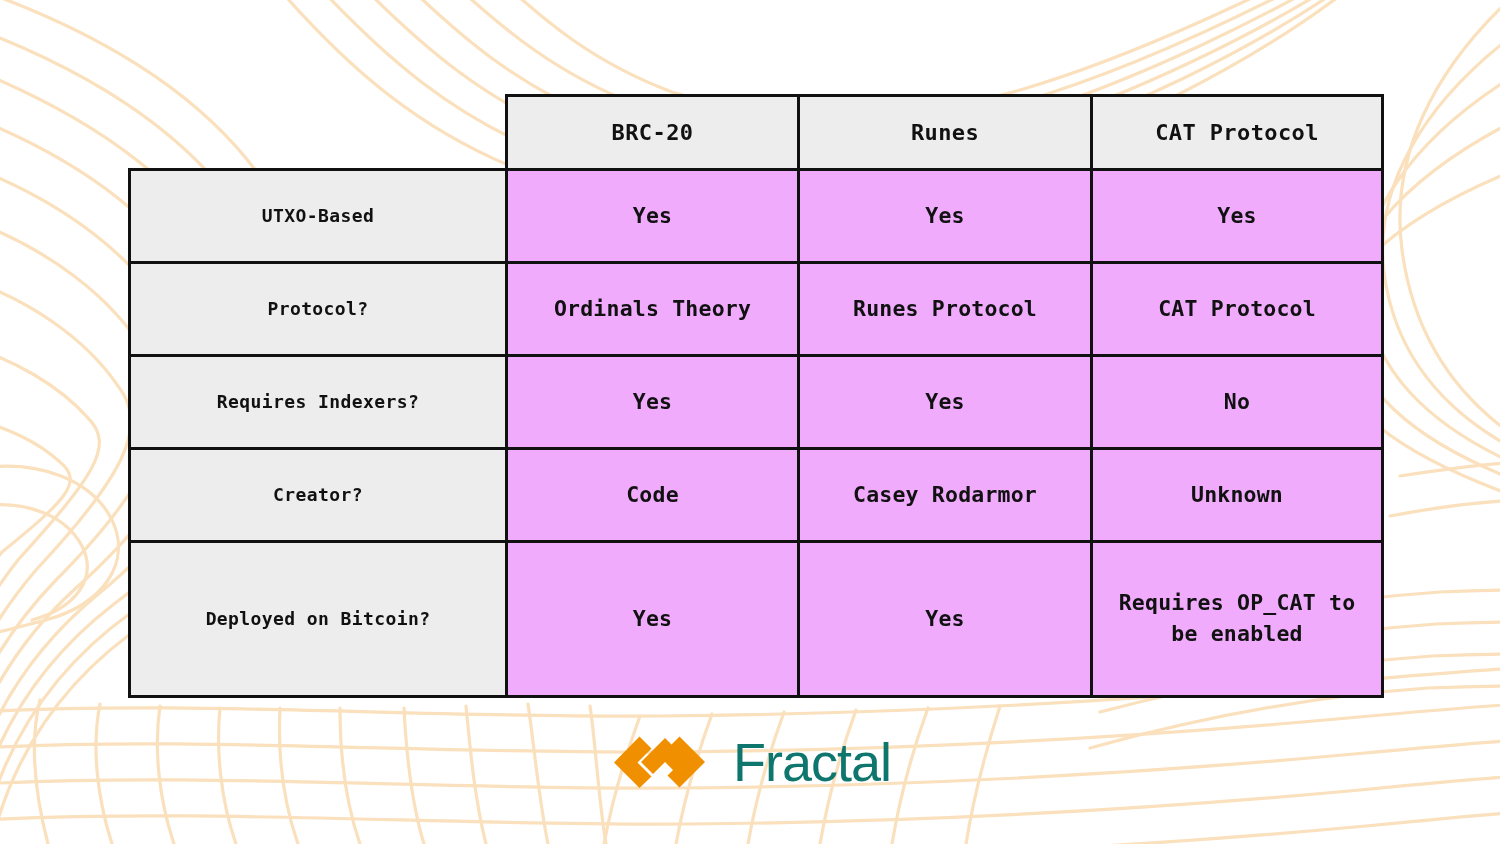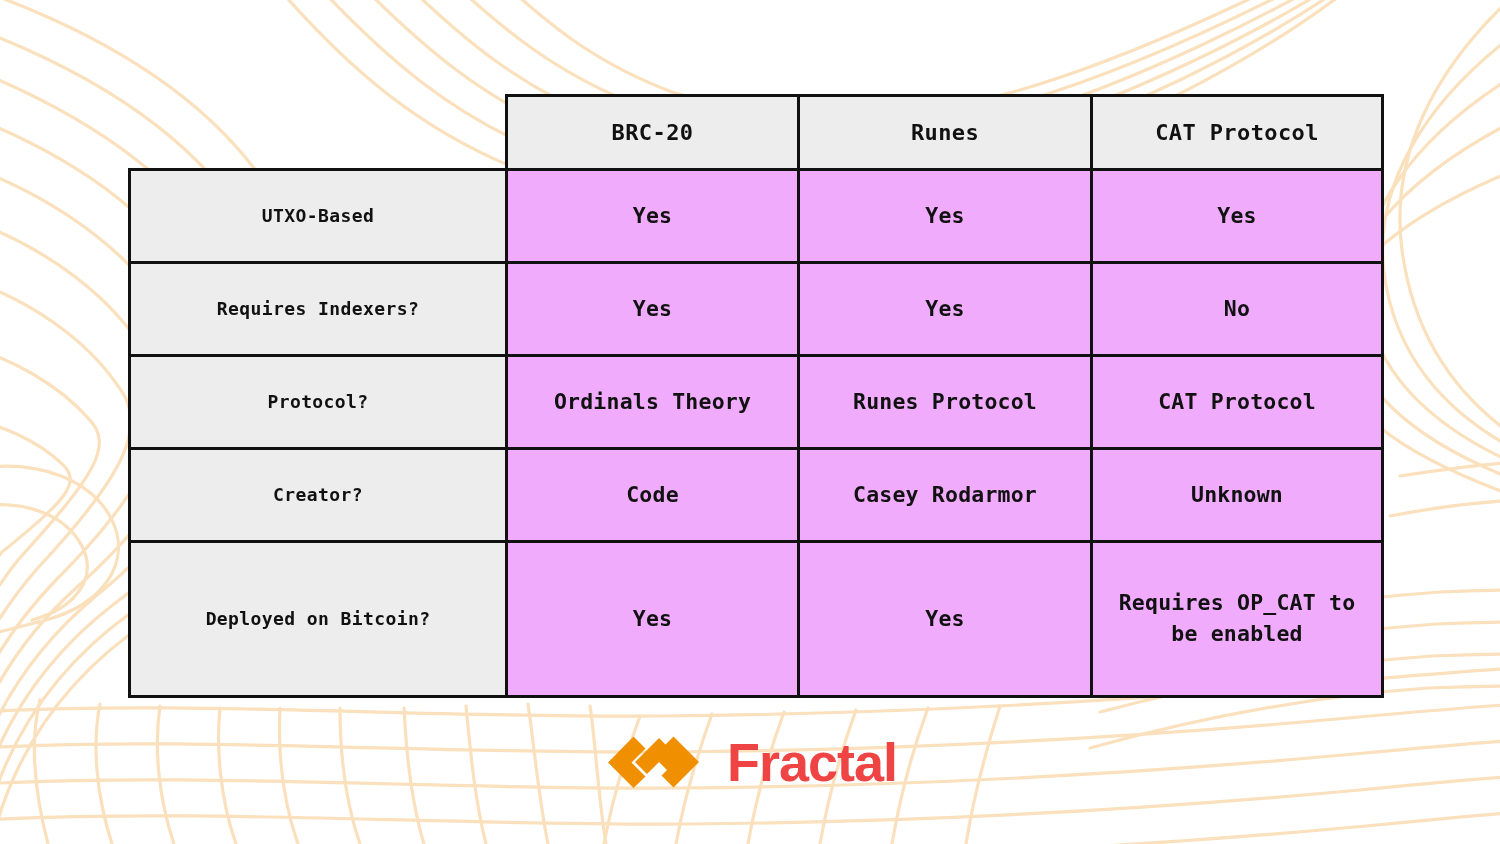--- a/index.html
+++ b/index.html
@@ -99,23 +99,23 @@
     align-items: center;
     justify-content: center;
     gap: 22px;
   }
 
   #brand-mark { display: block; }
 
   #brand-name {
     font-family: "Liberation Sans", sans-serif;
     font-size: 54px;
-    font-weight: bold;
+    font-weight: normal;
     letter-spacing: -1px;
-    color: #ef4444;
+    color: #0f766e;
     line-height: 1;
   }
 </style>
 </head>
 <body>
 
 <svg id="bg-texture" viewBox="0 0 1500 844" preserveAspectRatio="none" aria-hidden="true">
   <g fill="none" stroke="#FAE0BC" stroke-width="3.2" stroke-linecap="round">
 
     <path d="M-20 -10 C 120 40, 250 120, 300 250 C 345 375, 300 520, 150 620 C 60 680, 10 760, -10 850"></path>
@@ -194,30 +194,30 @@
       </tr>
     </thead>
     <tbody>
       <tr>
         <th class="row-head">UTXO-Based</th>
         <td class="cell">Yes</td>
         <td class="cell">Yes</td>
         <td class="cell">Yes</td>
       </tr>
       <tr>
-        <th class="row-head">Requires Indexers?</th>
-        <td class="cell">Yes</td>
-        <td class="cell">Yes</td>
-        <td class="cell">No</td>
-      </tr>
-      <tr>
         <th class="row-head">Protocol?</th>
         <td class="cell">Ordinals Theory</td>
         <td class="cell">Runes Protocol</td>
         <td class="cell">CAT Protocol</td>
+      </tr>
+      <tr>
+        <th class="row-head">Requires Indexers?</th>
+        <td class="cell">Yes</td>
+        <td class="cell">Yes</td>
+        <td class="cell">No</td>
       </tr>
       <tr>
         <th class="row-head">Creator?</th>
         <td class="cell">Code</td>
         <td class="cell">Casey Rodarmor</td>
         <td class="cell">Unknown</td>
       </tr>
       <tr>
         <th class="row-head">Deployed on Bitcoin?</th>
         <td class="cell">Yes</td>

